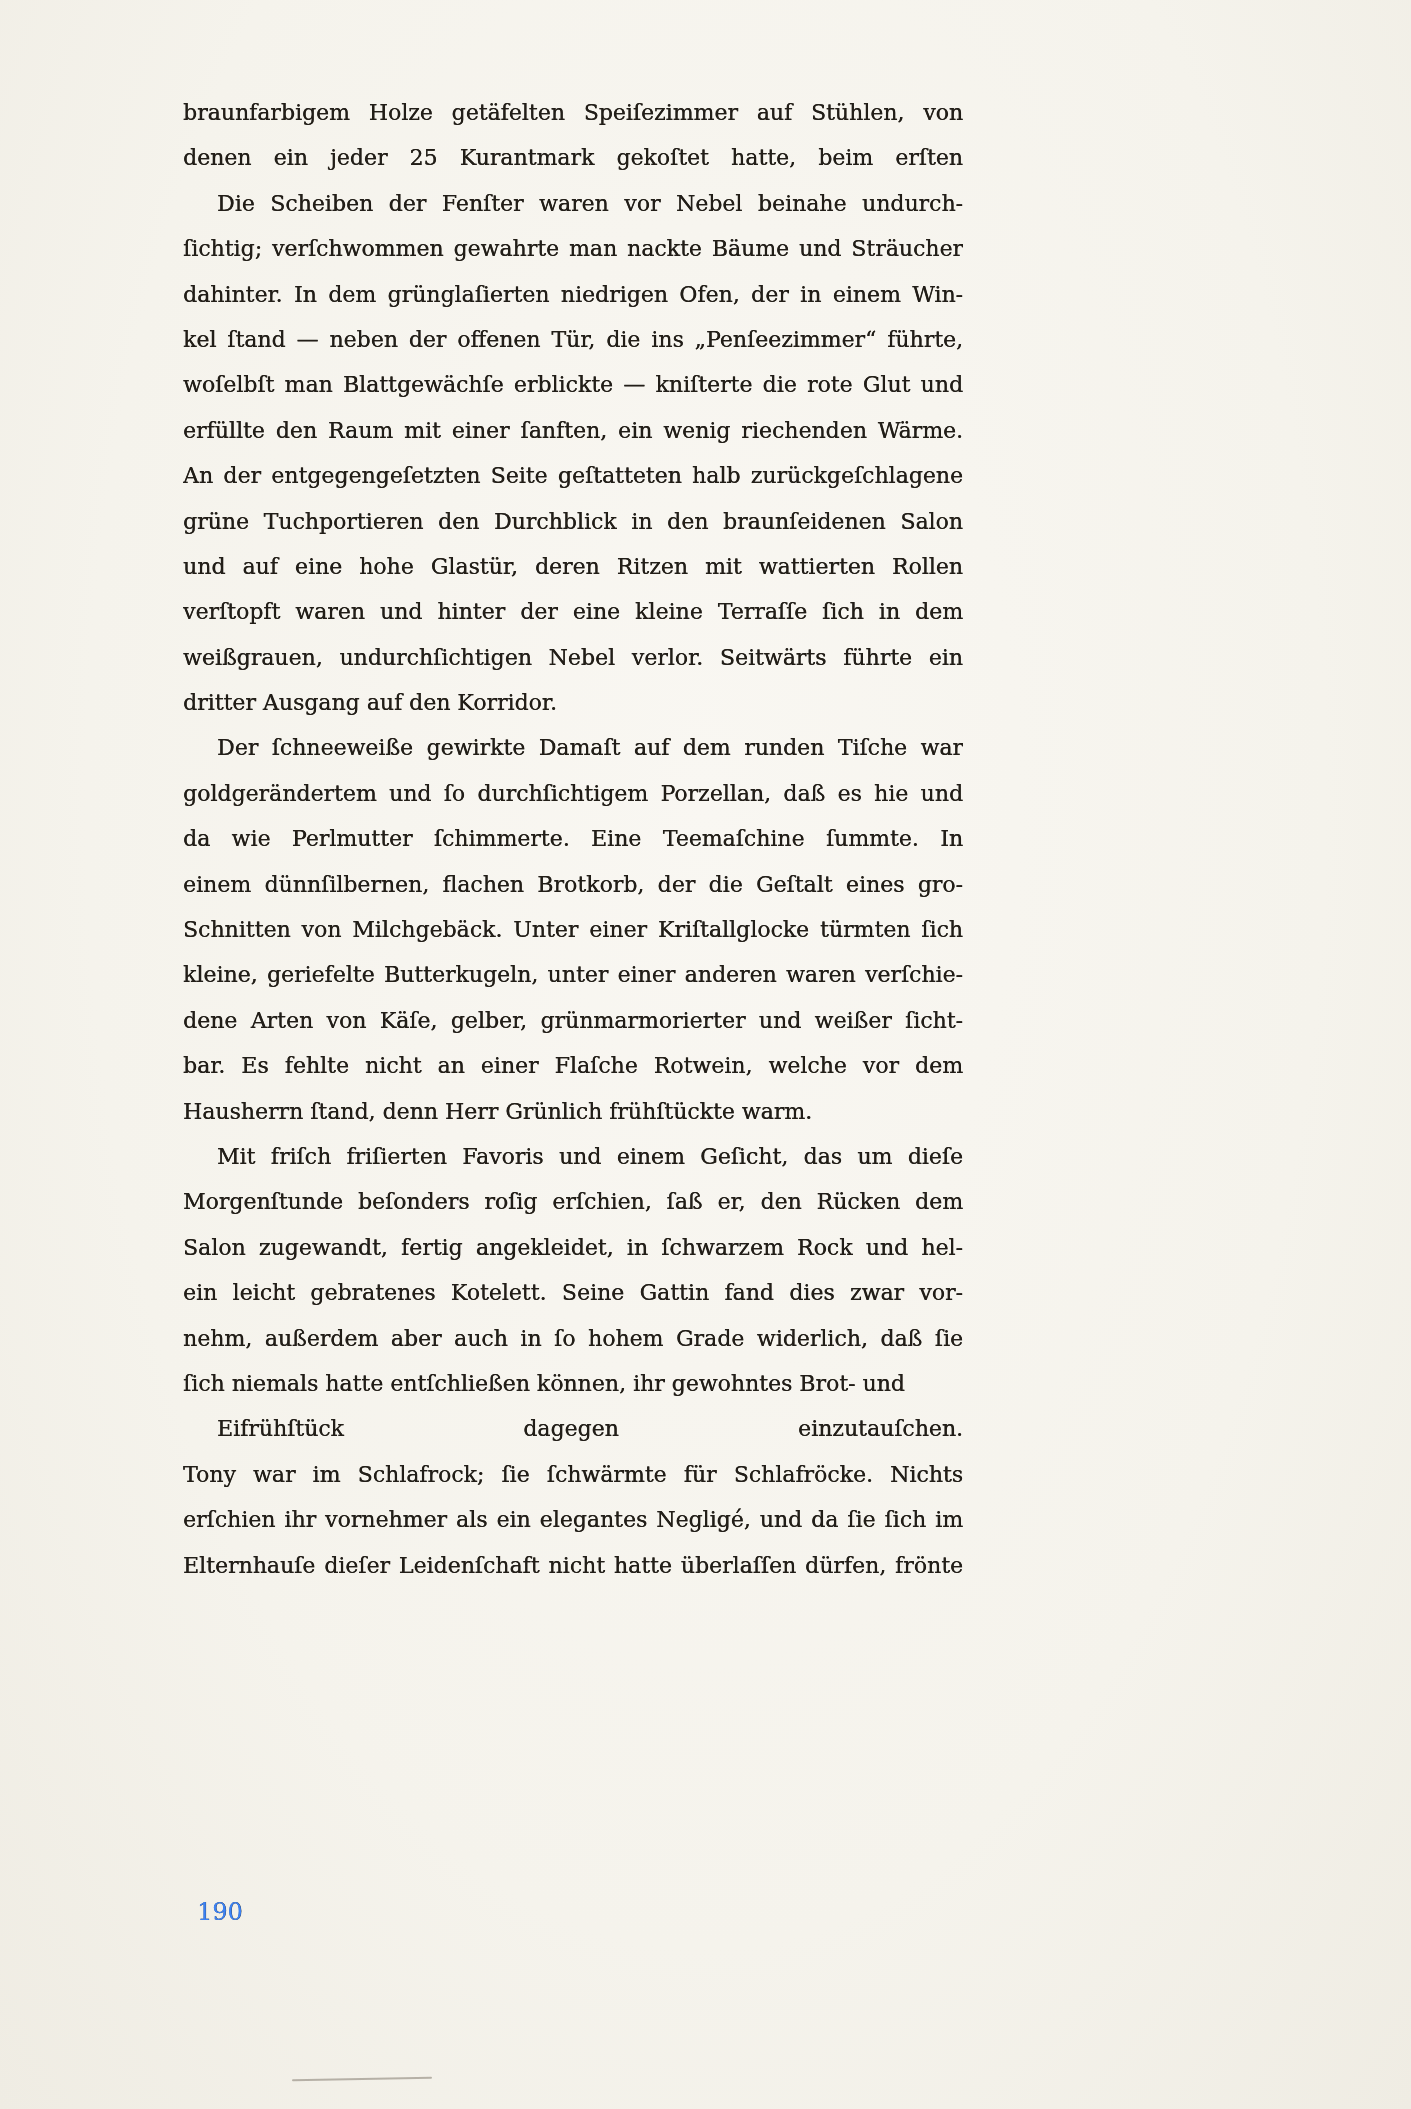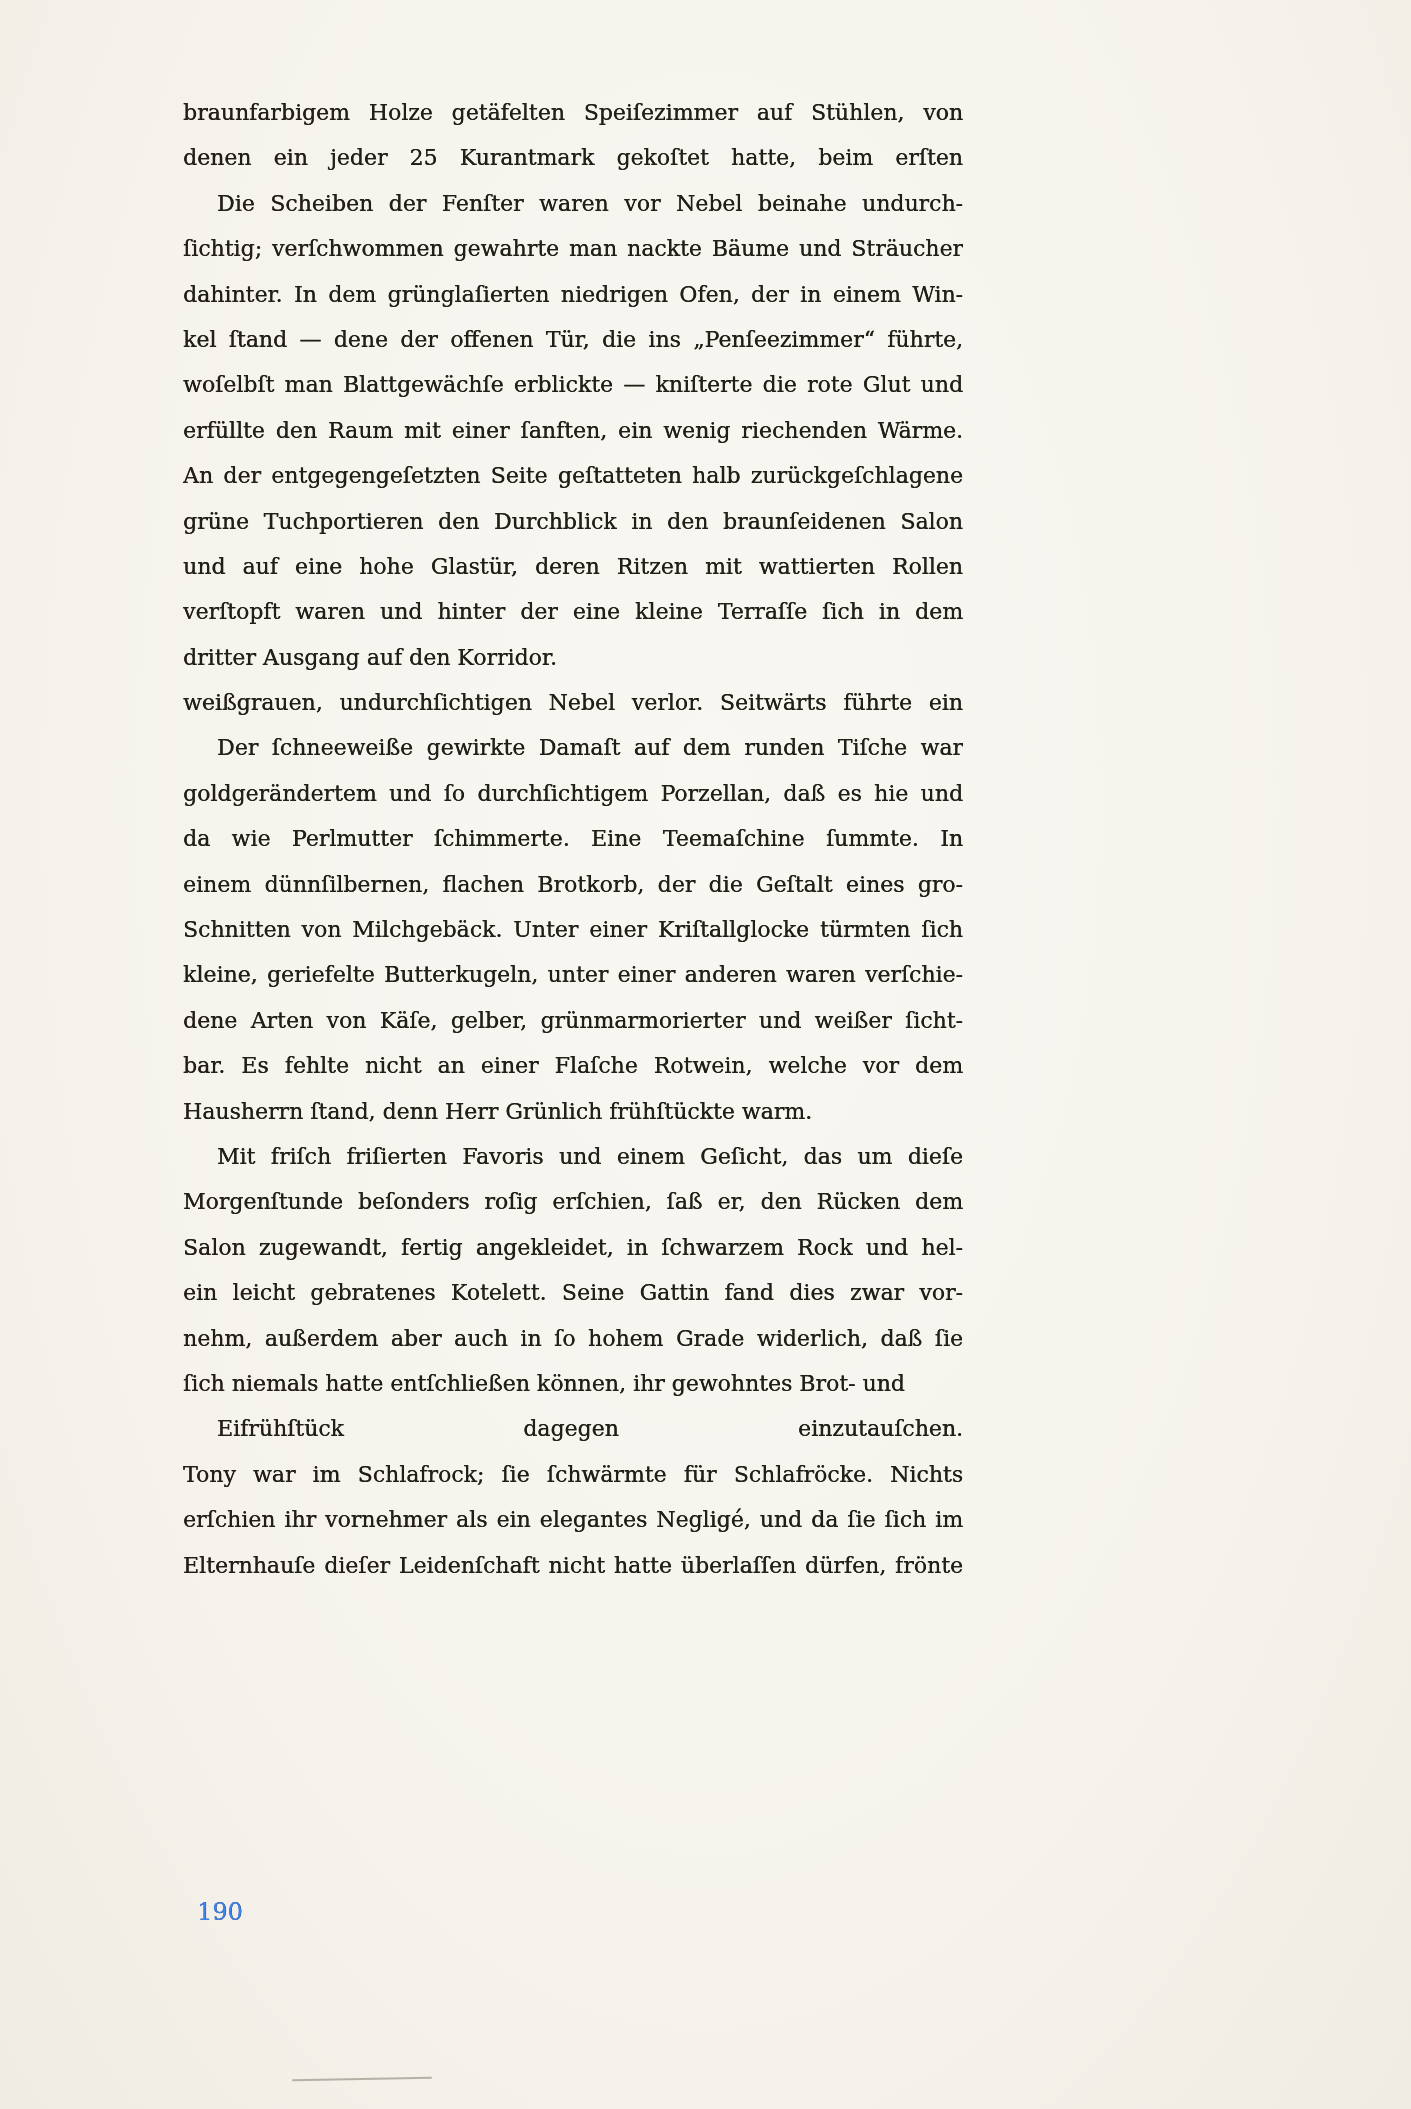--- a/index.html
+++ b/index.html
@@ -65,29 +65,29 @@
 <body>
 
 <div class="page">
 
   <div class="textblock">
     <div class="line">braunfarbigem Holze getäfelten Speiſezimmer auf Stühlen, von</div>
     <div class="line last">denen ein jeder 25 Kurantmark gekoſtet hatte, beim erſten Frühſtück.</div>
     <div class="line indent">Die Scheiben der Fenſter waren vor Nebel beinahe undurch-</div>
     <div class="line">ſichtig; verſchwommen gewahrte man nackte Bäume und Sträucher</div>
     <div class="line">dahinter. In dem grünglaſierten niedrigen Ofen, der in einem Win-</div>
-    <div class="line">kel ſtand — dene der offenen Tür, die ins „Penſeezimmer“ führte,</div>
+    <div class="line">kel ſtand — neben der offenen Tür, die ins „Penſeezimmer“ führte,</div>
     <div class="line">woſelbſt man Blattgewächſe erblickte — kniſterte die rote Glut und</div>
     <div class="line">erfüllte den Raum mit einer ſanften, ein wenig riechenden Wärme.</div>
     <div class="line">An der entgegengeſetzten Seite geſtatteten halb zurückgeſchlagene</div>
     <div class="line">grüne Tuchportieren den Durchblick in den braunſeidenen Salon</div>
     <div class="line">und auf eine hohe Glastür, deren Ritzen mit wattierten Rollen</div>
     <div class="line">verſtopft waren und hinter der eine kleine Terraſſe ſich in dem</div>
+    <div class="line">weißgrauen, undurchſichtigen Nebel verlor. Seitwärts führte ein</div>
     <div class="line last">dritter Ausgang auf den Korridor.</div>
-    <div class="line">weißgrauen, undurchſichtigen Nebel verlor. Seitwärts führte ein</div>
     <div class="line indent">Der ſchneeweiße gewirkte Damaſt auf dem runden Tiſche war</div>
     <div class="line">goldgerändertem und ſo durchſichtigem Porzellan, daß es hie und</div>
     <div class="line">da wie Perlmutter ſchimmerte. Eine Teemaſchine ſummte. In</div>
     <div class="line">einem dünnſilbernen, flachen Brotkorb, der die Geſtalt eines gro-</div>
     <div class="line">Schnitten von Milchgebäck. Unter einer Kriſtallglocke türmten ſich</div>
     <div class="line">kleine, geriefelte Butterkugeln, unter einer anderen waren verſchie-</div>
     <div class="line">dene Arten von Käſe, gelber, grünmarmorierter und weißer ſicht-</div>
     <div class="line">bar. Es fehlte nicht an einer Flaſche Rotwein, welche vor dem</div>
     <div class="line last">Hausherrn ſtand, denn Herr Grünlich frühſtückte warm.</div>
     <div class="line indent">Mit friſch friſierten Favoris und einem Geſicht, das um dieſe</div>

